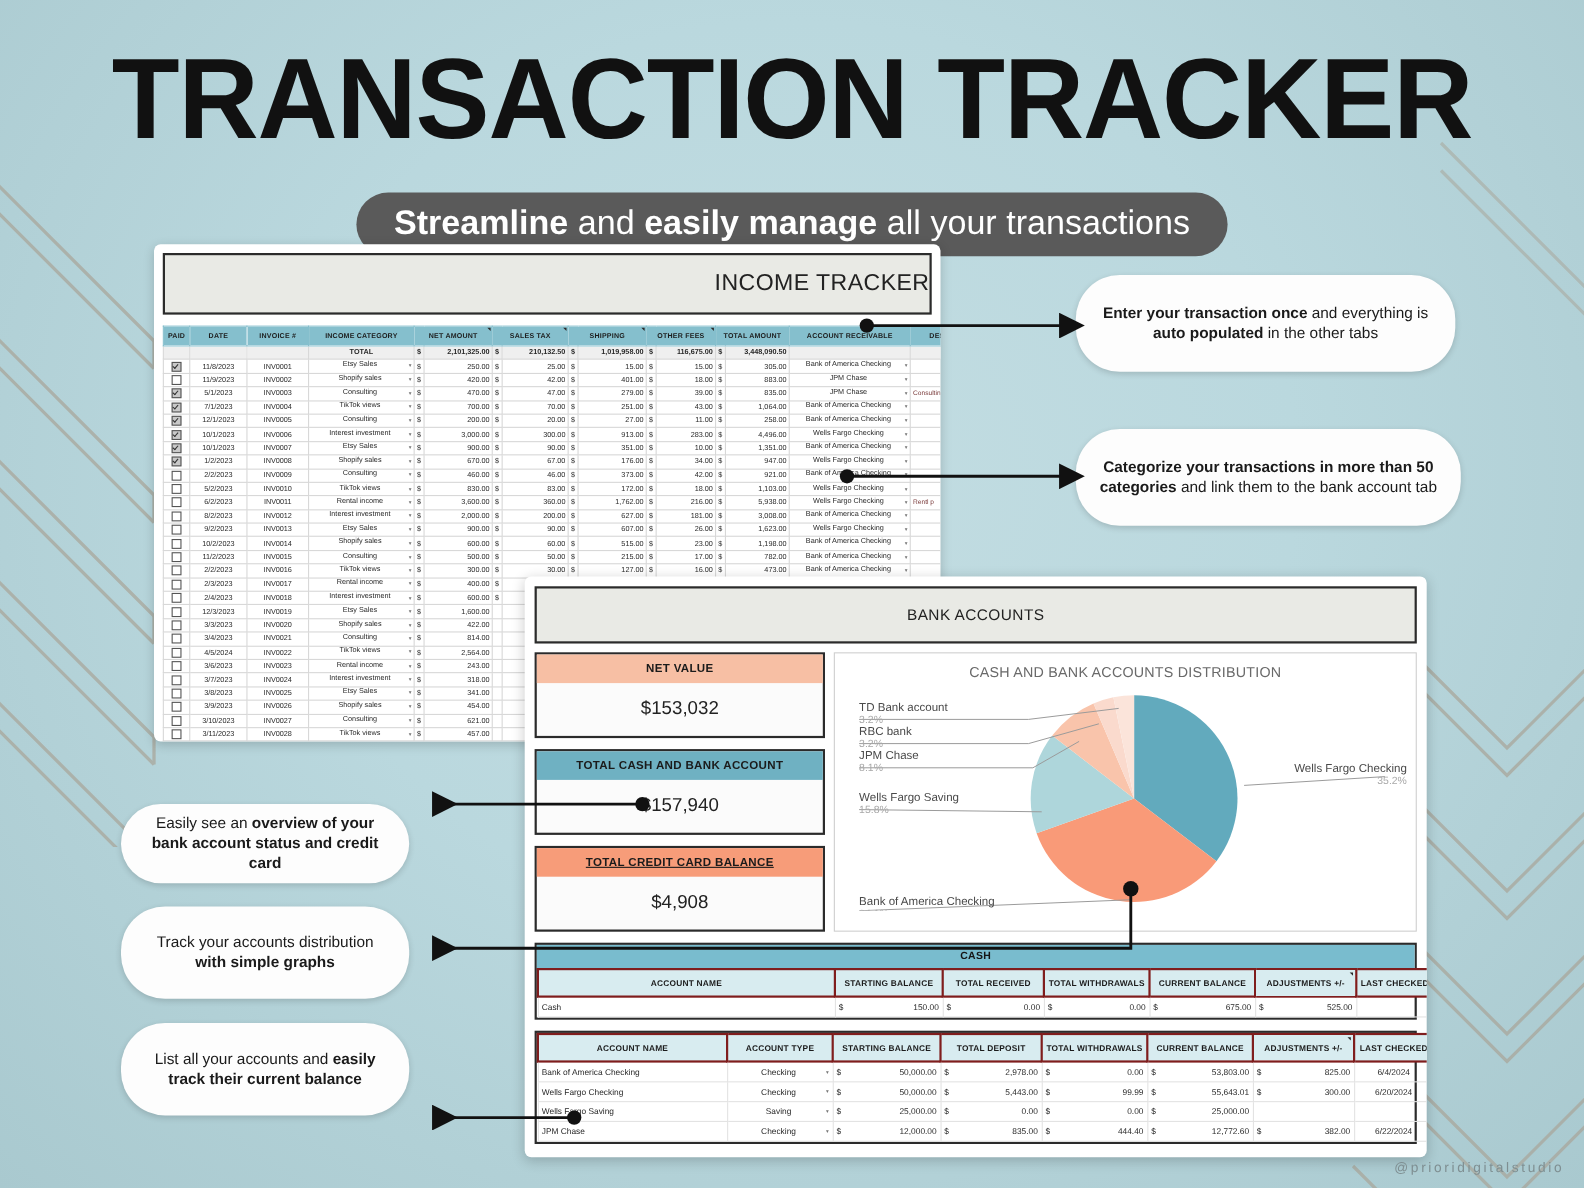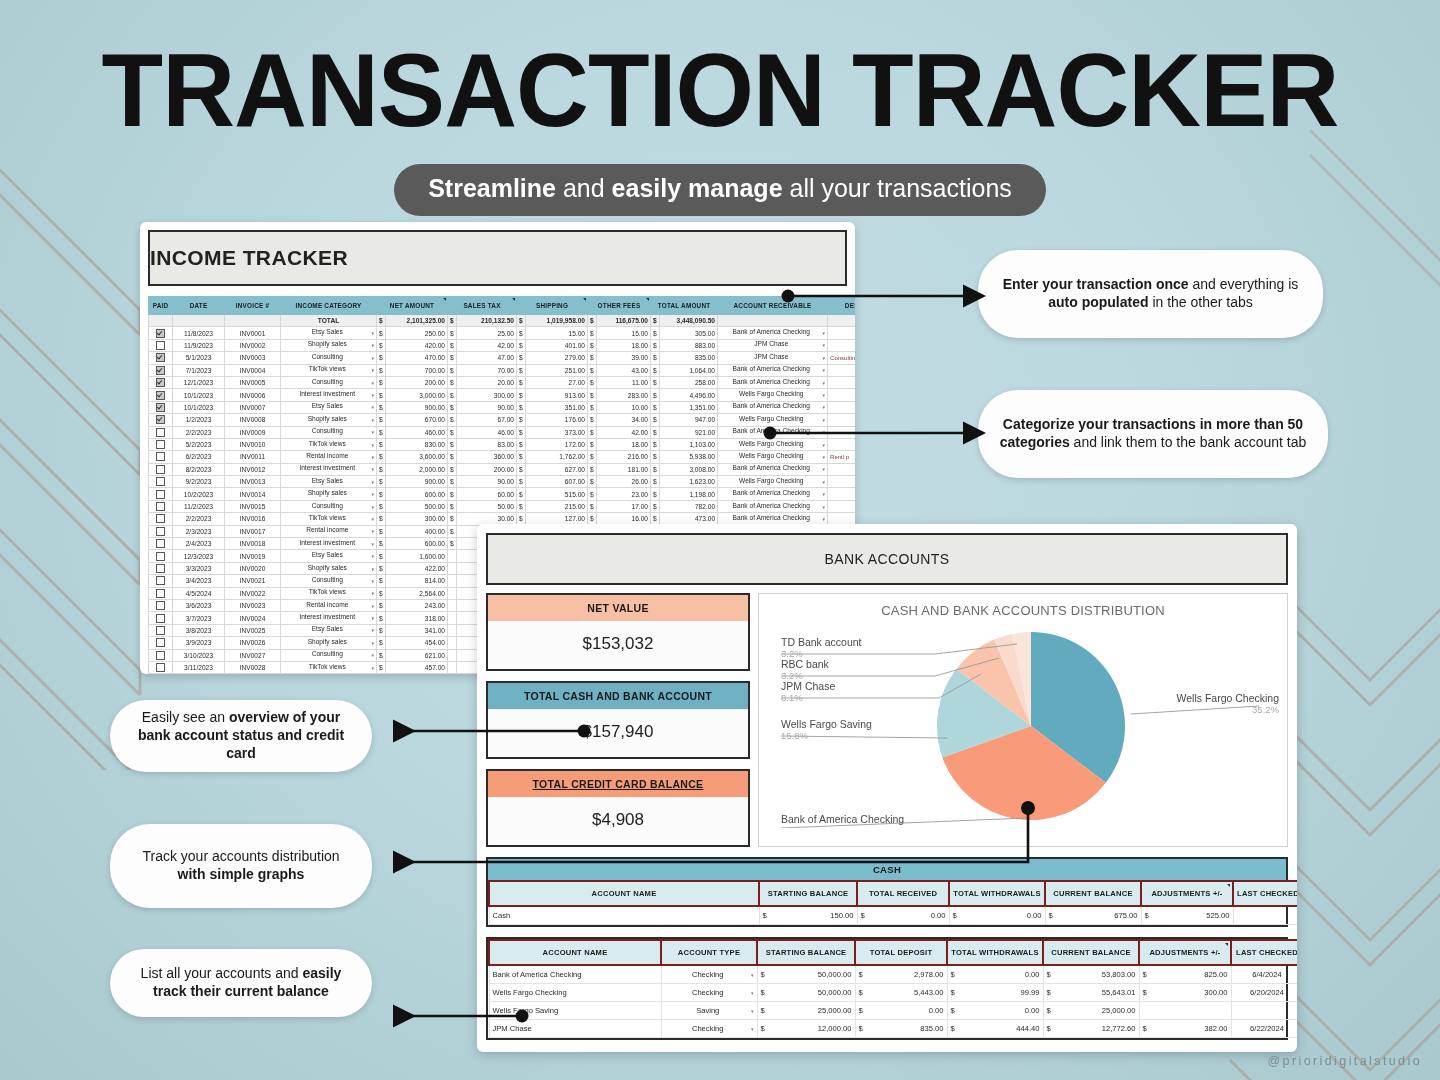--- a/index.html
+++ b/index.html
@@ -13,36 +13,36 @@
 
   
   .header{position:absolute;left:0;top:0;width:1440px;text-align:center;}
   .main-title{
     font-family:"Liberation Sans",sans-serif;
     font-size:104px;font-weight:700;letter-spacing:-1px;color:#111;
     margin:0;padding-top:38px;line-height:1.0;
     transform:scaleX(0.97);
   }
   .subtitle-pill{
-    display:inline-block;margin-top:22px;background:#5a5a5a;color:#fff;
-    border-radius:30px;padding:11px 34px 13px;font-size:25px;line-height:1.1;
+    display:inline-block;margin-top:33px;background:#5a5a5a;color:#fff;
+    border-radius:30px;padding:11px 34px 13px;font-size:31px;line-height:1.1;
     white-space:nowrap;
   }
   .subtitle-pill b{font-weight:700;}
   .subtitle-pill span.light{font-weight:400;}
 
   
   .income-panel{
     position:absolute;left:140px;top:222px;width:715px;height:452px;
     background:#ffffff;border-radius:6px;overflow:hidden;
     box-shadow:0 3px 10px rgba(0,0,0,.18);
   }
   .income-titlebar{
     margin:8px 8px 6px 8px;height:52px;background:#e9eae5;border:2px solid #2b2b2b;
-    display:flex;align-items:center;justify-content:flex-start;font-weight:bold;
+    display:flex;align-items:center;justify-content:flex-end;
   }
   .income-titlebar span{font-size:21px;color:#222;letter-spacing:.4px;font-family:"Liberation Sans",sans-serif;}
   .sheet{margin:10px 8px 0 8px;}
   table.grid{border-collapse:collapse;width:100%;table-layout:fixed;font-size:6.6px;}
   table.grid th,table.grid td{
     border:1px solid #d8d8d8;padding:0 2px;height:11.4px;overflow:hidden;white-space:nowrap;
     color:#2a2a2a;
   }
   thead.income-head th{
     background:#85bfcd;font-weight:700;font-size:6.4px;text-align:center;
@@ -95,23 +95,23 @@
   .callout{
     position:absolute;background:#fdfdfd;border-radius:40px;
     box-shadow:0 2px 6px rgba(0,0,0,.16);
     display:flex;align-items:center;justify-content:center;text-align:center;
     color:#1a1a1a;line-height:1.28;
   }
   .callout .t{padding:0 18px;font-size:14px;}
   .callout b{font-weight:700;}
   .co-1{left:978px;top:250px;width:345px;height:88px;}
   .co-2{left:978px;top:390px;width:350px;height:88px;}
-  .co-3{left:110px;top:700px;width:262px;height:72px;}
+  .co-3{left:110px;top:731px;width:262px;height:72px;}
   .co-4{left:110px;top:824px;width:262px;height:84px;}
-  .co-5{left:110px;top:949px;width:262px;height:68px;}
+  .co-5{left:110px;top:930px;width:262px;height:84px;}
 
   
   .conn{position:absolute;inset:0;pointer-events:none;}
 
   .watermark{
     position:absolute;right:18px;bottom:12px;font-size:12.5px;color:#7f8f92;
     letter-spacing:2.4px;
   }
 </style>
 </head>

